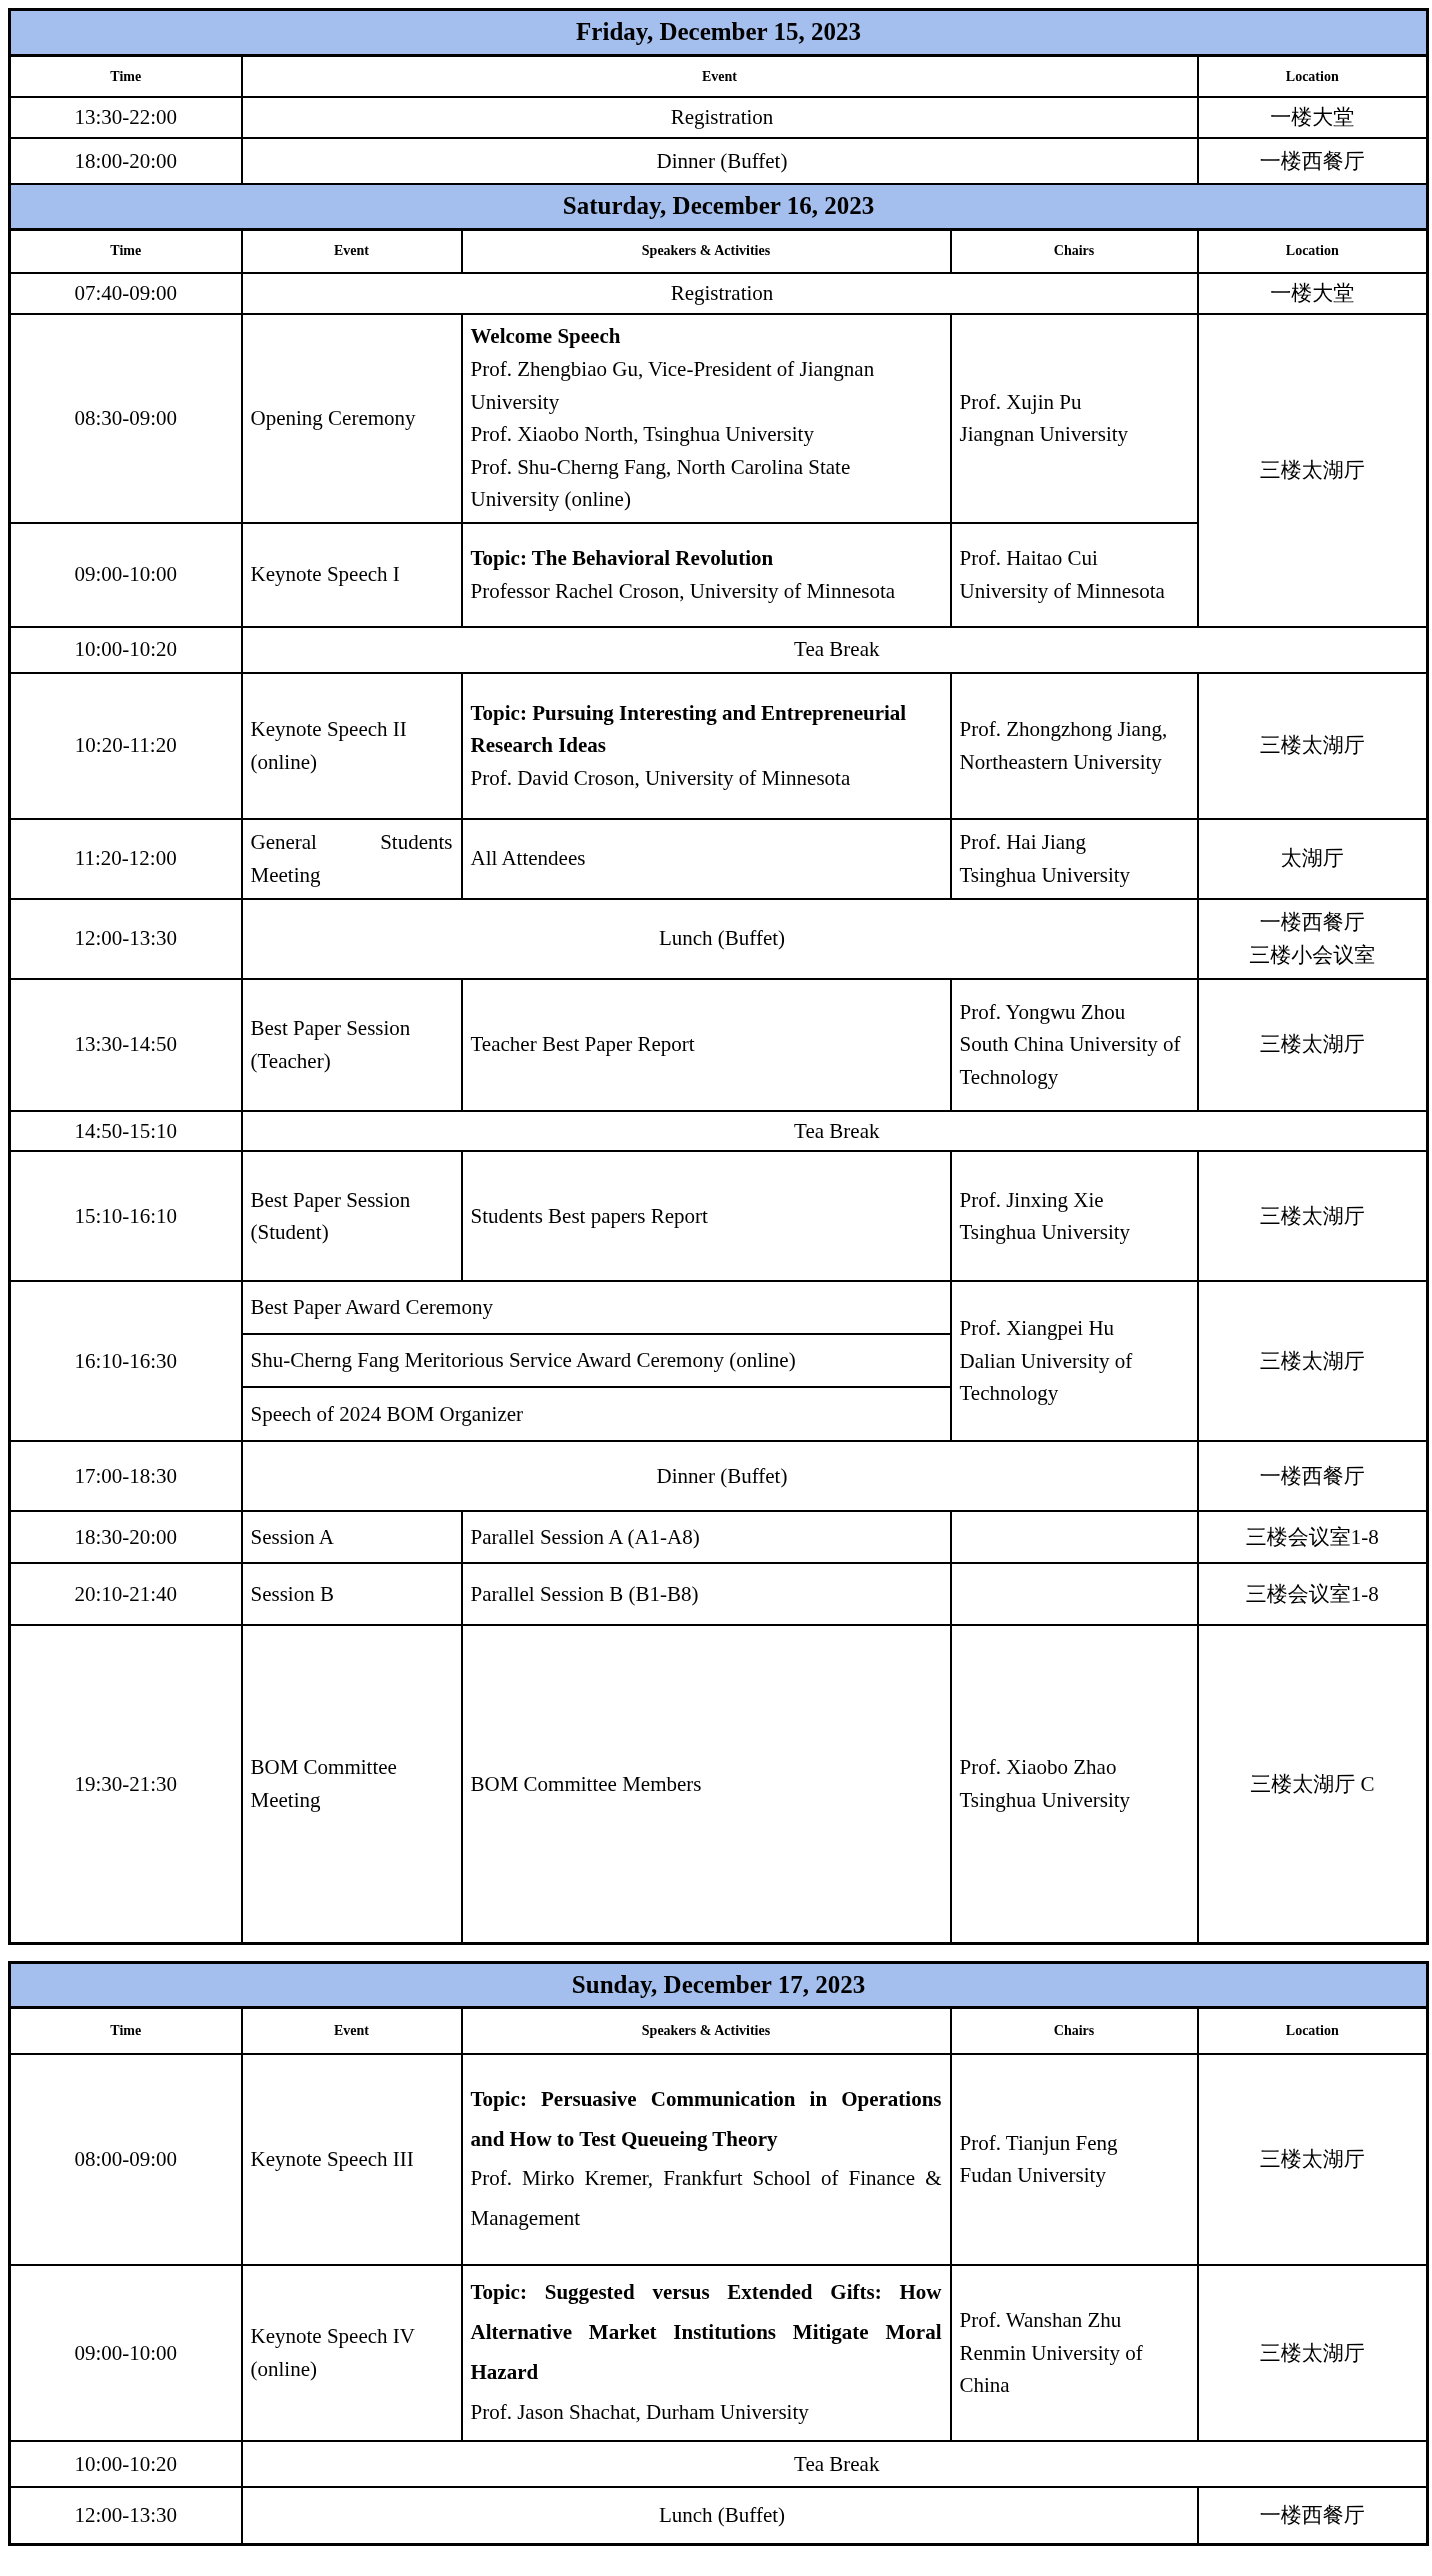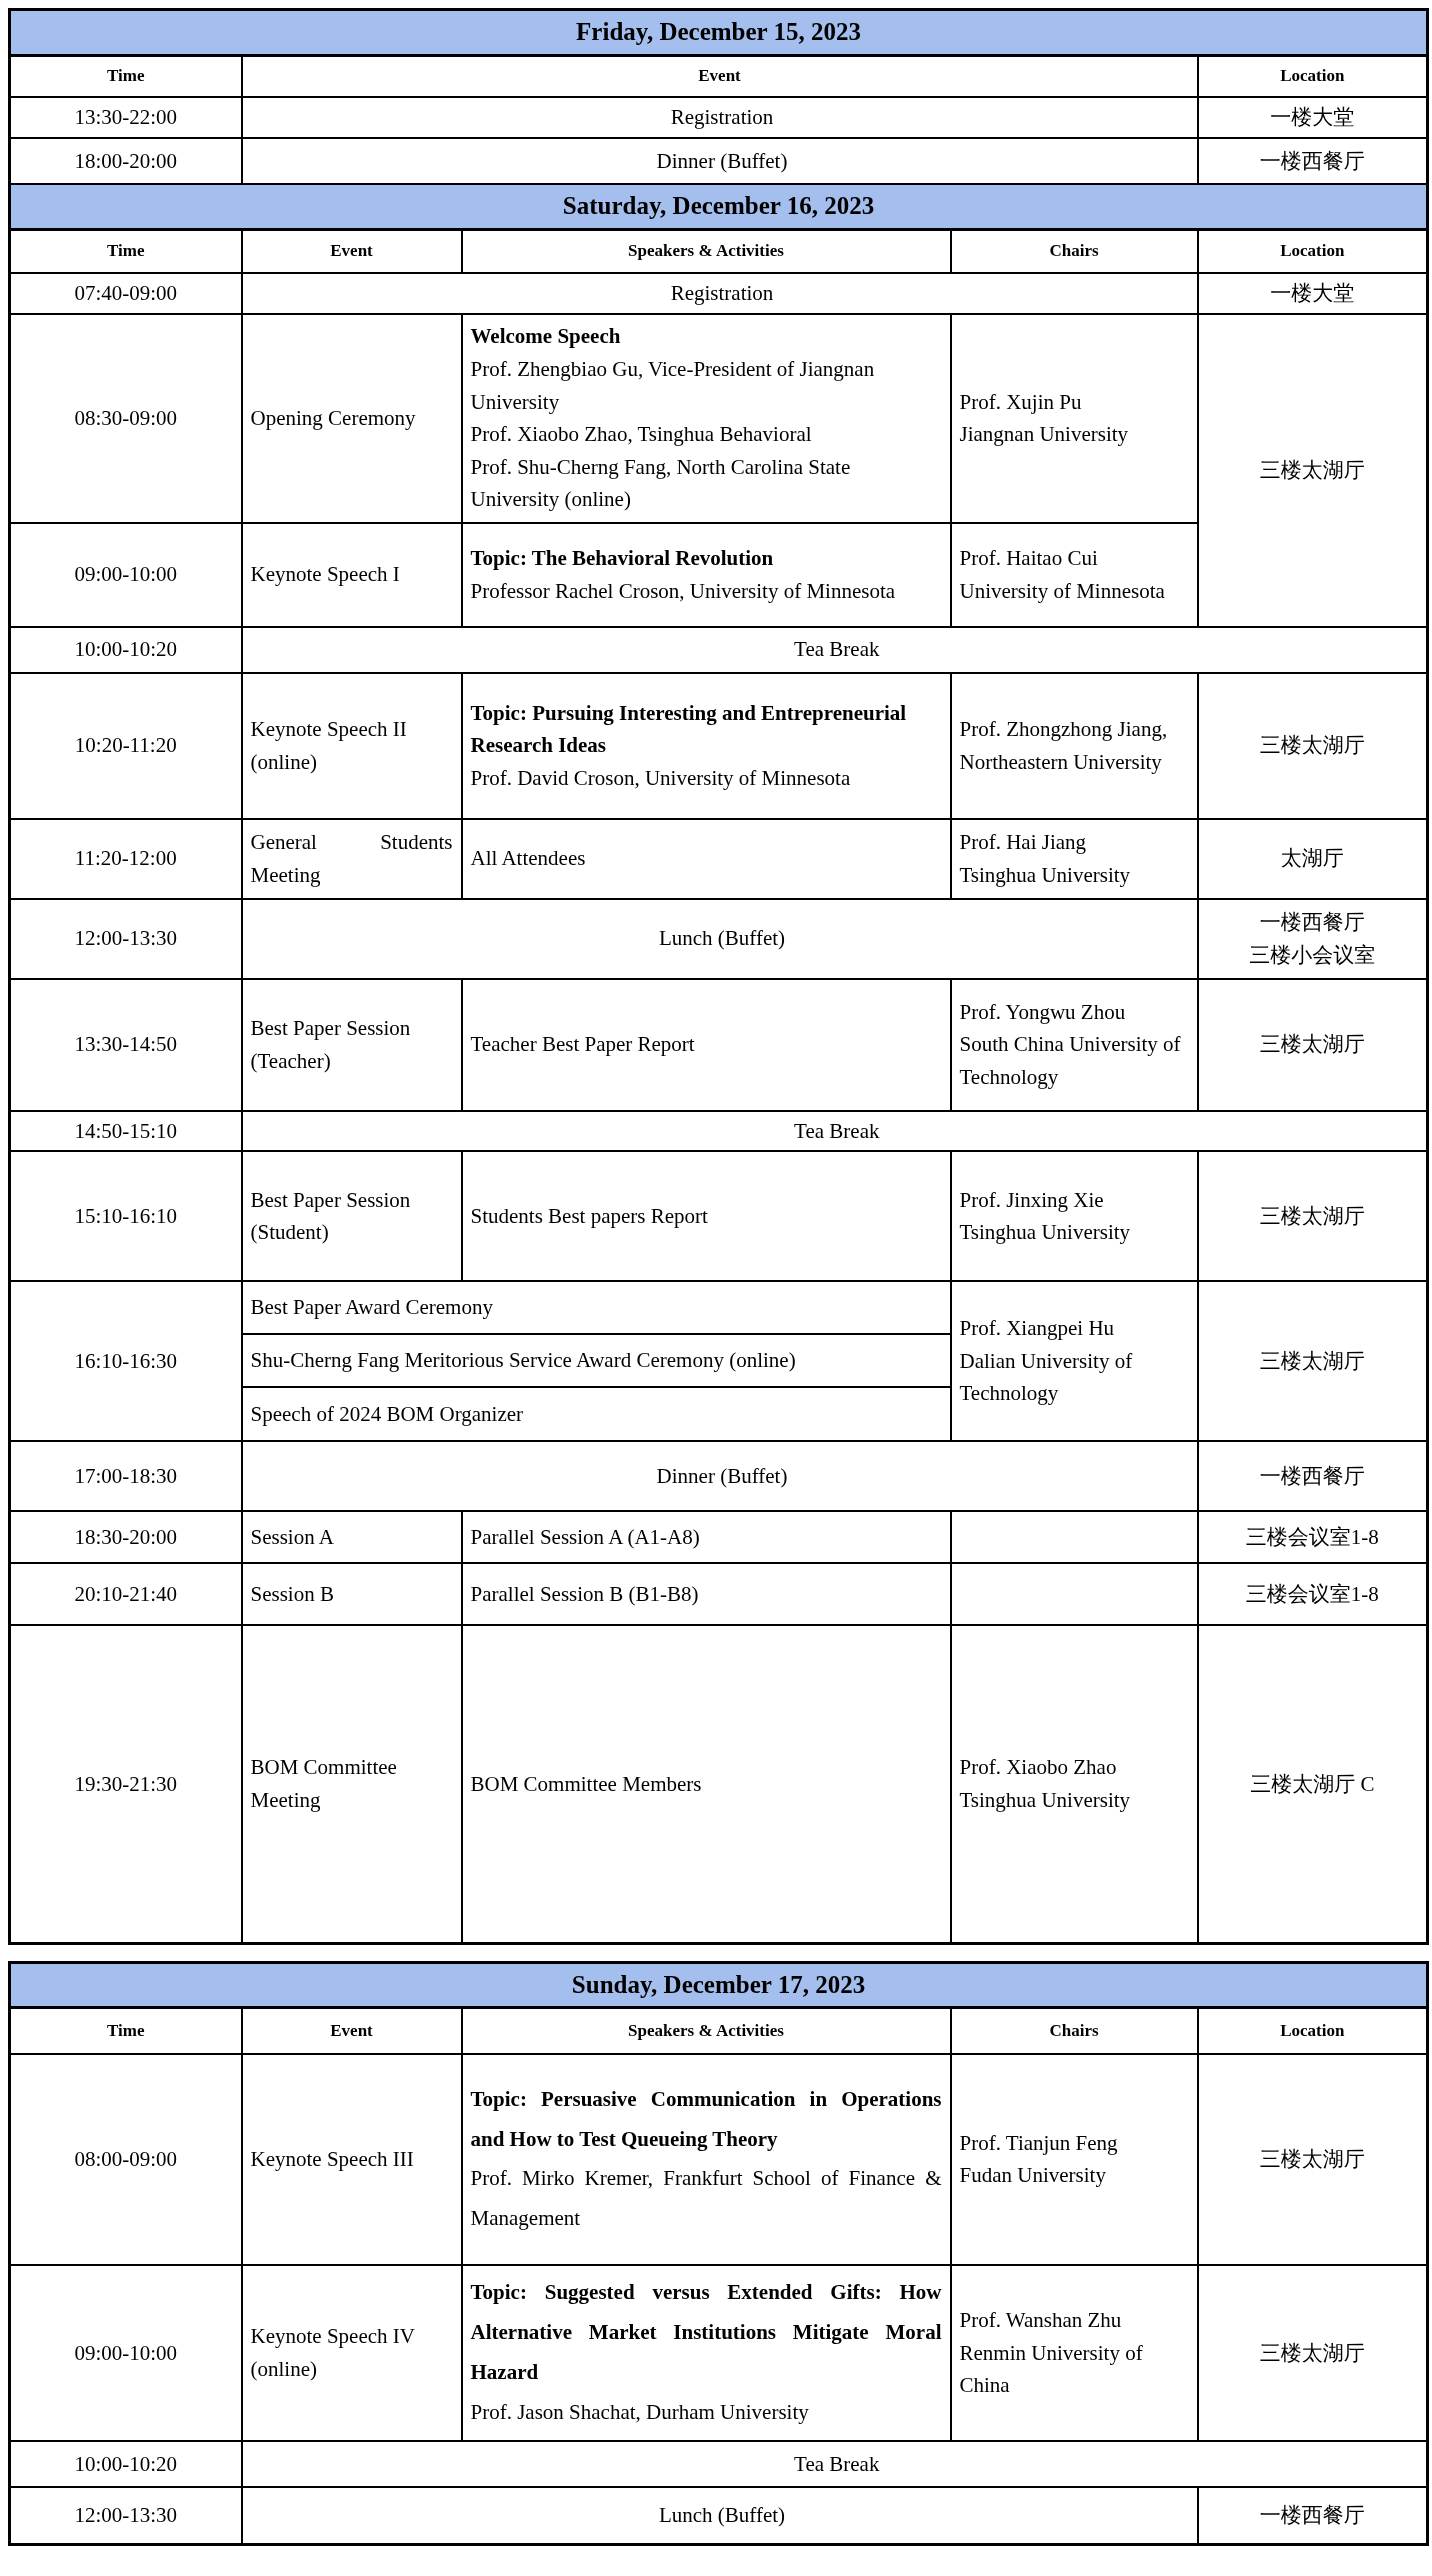--- a/index.html
+++ b/index.html
@@ -29,21 +29,21 @@
     background: var(--band);
     text-align: center;
     font-weight: bold;
     font-size: 25px;
     padding: 2px;
     border-bottom: 3px solid var(--ink);
   }
   tr.col-head td {
     text-align: center;
     font-weight: bold;
-    font-size: 17px;
+    font-size: 14px;
   }
   td.time { text-align: center; }
   td.center { text-align: center; padding-left: 13px; }
   td.loc { text-align: center; white-space: pre-line; }
   td.event { text-align: left; }
   td.event.just { text-align: justify; }
   td.chairs { text-align: left; white-space: pre-line; margin-top: 48px; }
   td.speakers { text-align: left; }
   td.speakers .topic { font-weight: bold; }
   td.speakers.airy { line-height: 1.9; }
@@ -102,21 +102,21 @@
       <td class="loc">一楼大堂</td>
     </tr>
 
     <tr style="height:209px">
       <td class="time">08:30-09:00</td>
       <td class="event">Opening Ceremony</td>
       <td class="speakers">
         <div class="topic">Welcome Speech</div>
         <div class="body">
               <div>Prof. Zhengbiao Gu, Vice-President of Jiangnan University</div>
-              <div>Prof. Xiaobo Zhao, Tsinghua Behavioral</div>
+              <div>Prof. Xiaobo North, Tsinghua University</div>
               <div>Prof. Shu-Cherng Fang, North Carolina State University (online)</div>
             </div>
       </td>
       <td class="chairs">Prof. Xujin Pu
 Jiangnan University</td>
       <td class="loc" rowspan="2">三楼太湖厅</td>
     </tr>
 
     <tr style="height:104px">
       <td class="time">09:00-10:00</td>

